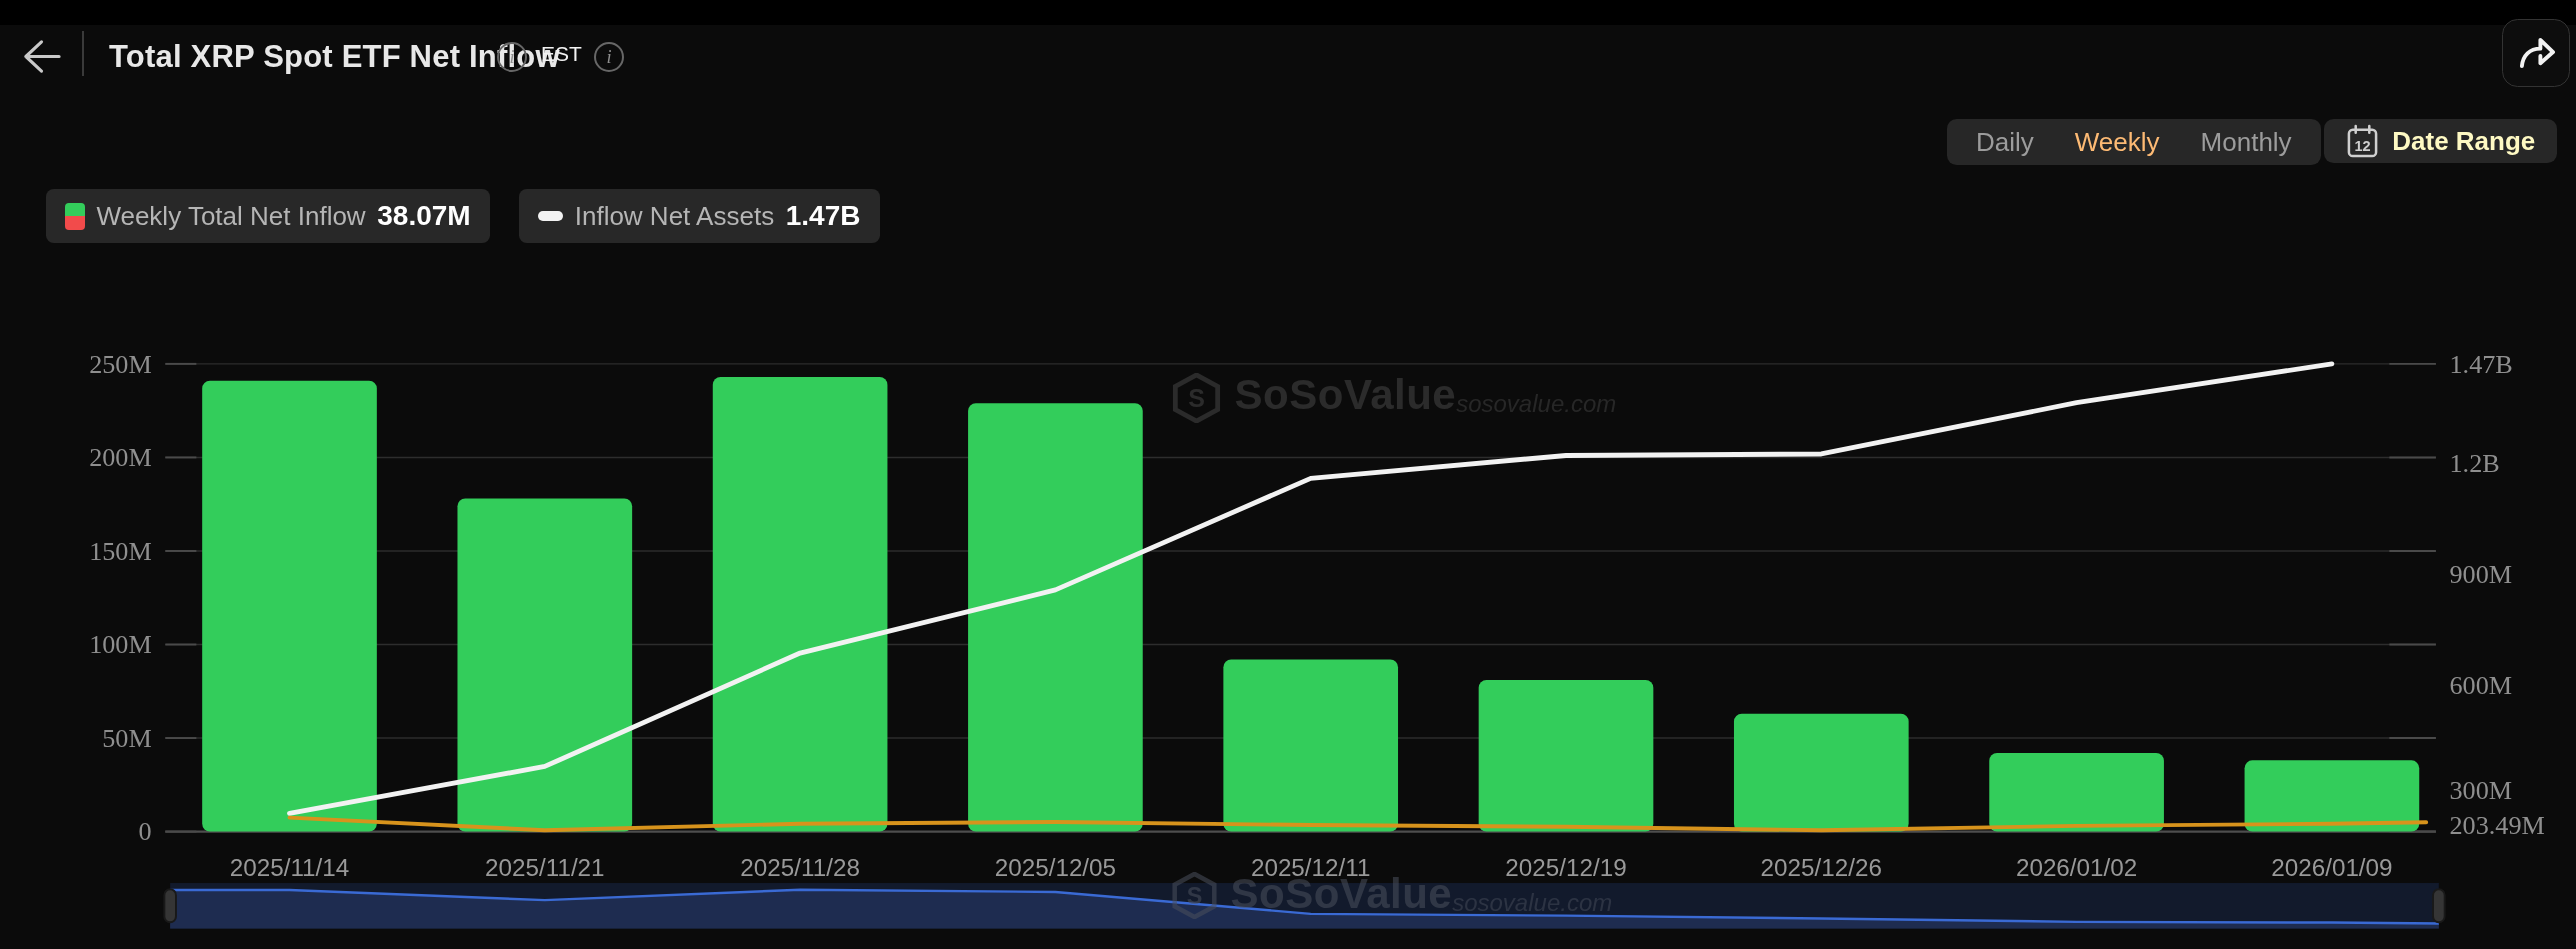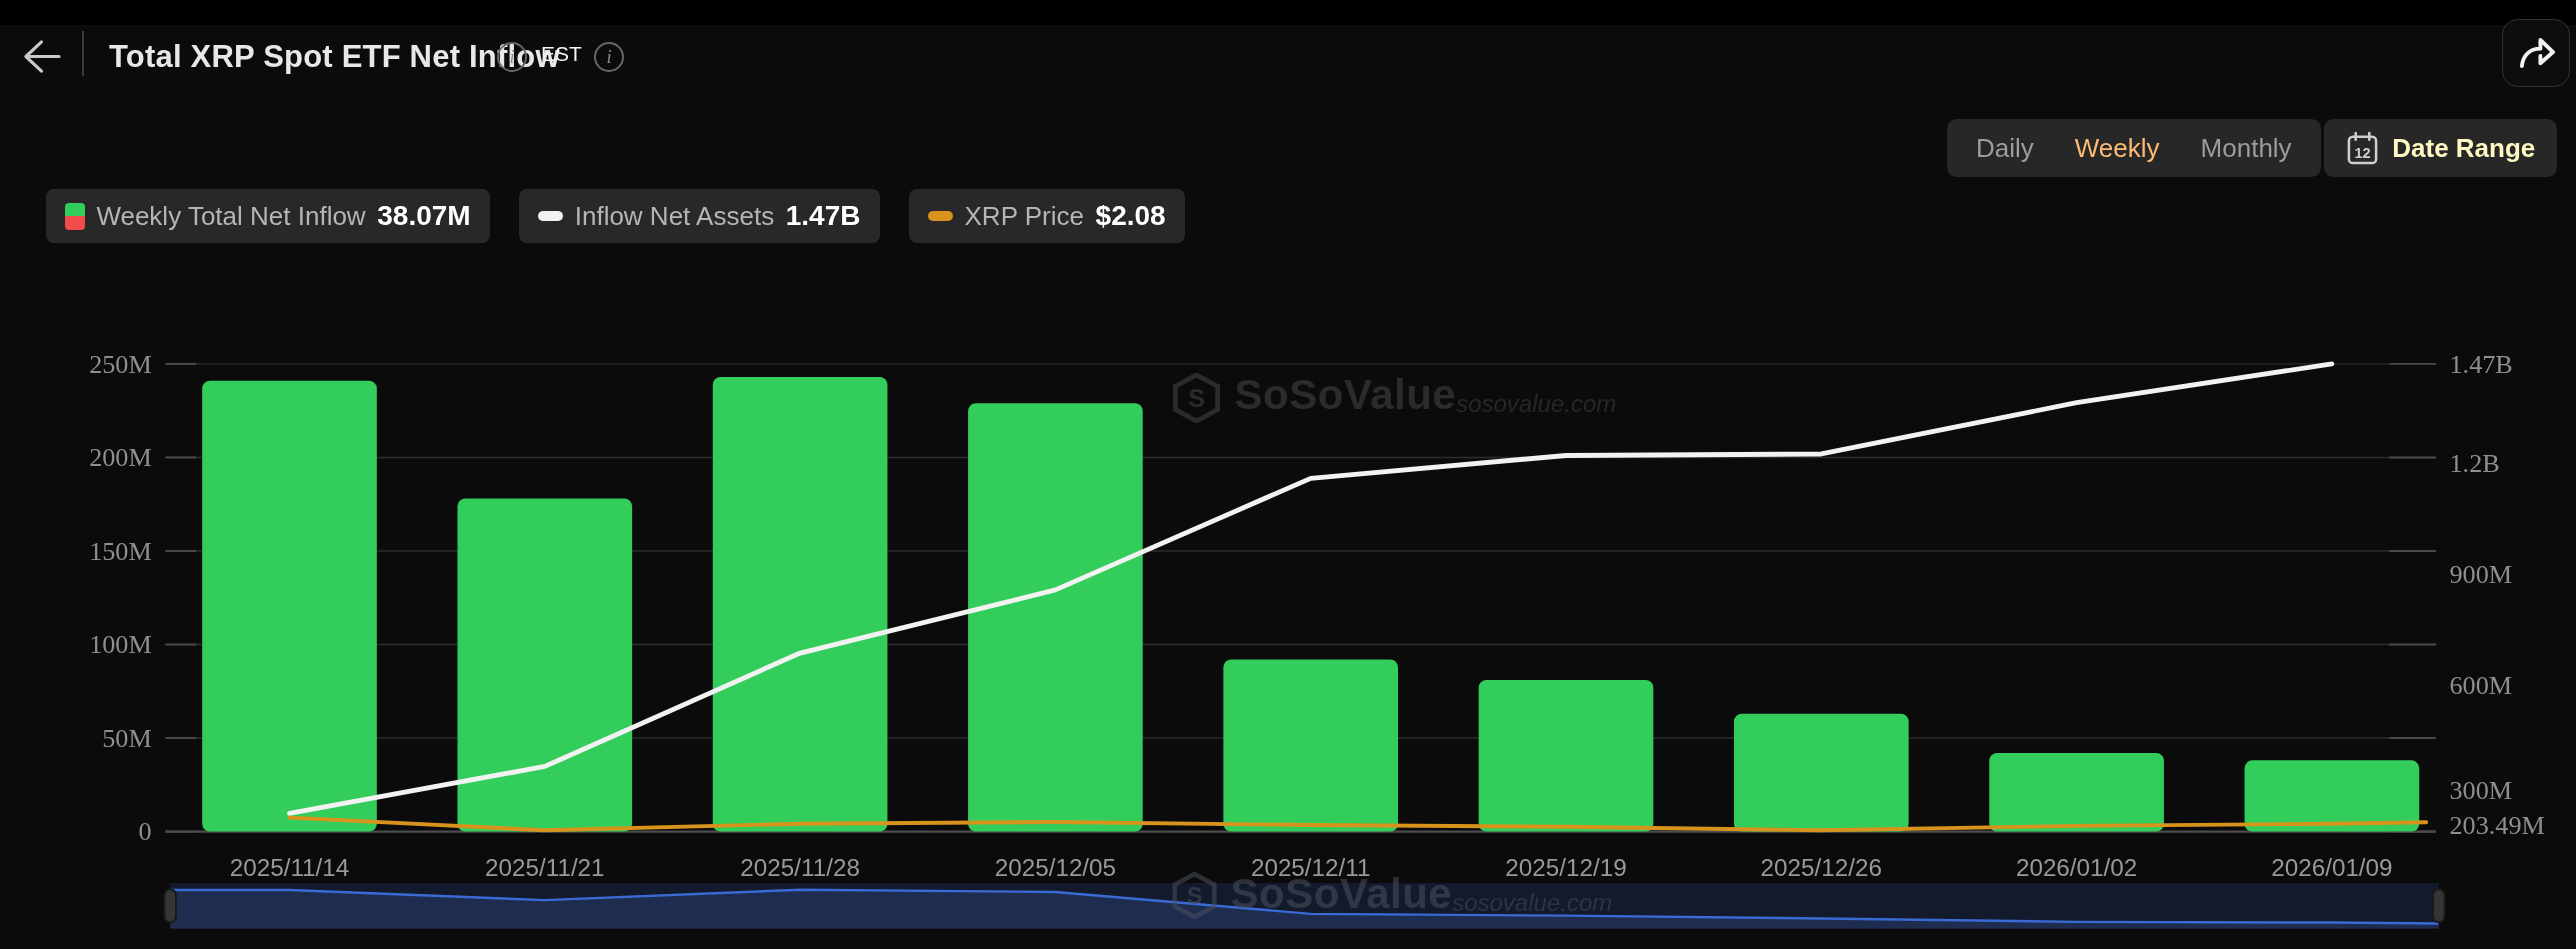--- a/index.html
+++ b/index.html
@@ -11,25 +11,25 @@
   #hdr-divider{left:82px;top:31px;width:1.9px;height:45px;background:#3a3a3a;}
   #page-title{left:109px;top:39px;font-size:31px;font-weight:bold;color:#e8e8e8;letter-spacing:0.2px;}
   .info-circ{width:26px;height:26px;border:2.4px solid #676767;border-radius:50%;color:#8d8d8d;
     font-family:"Liberation Serif",serif;font-size:18.4px;font-style:italic;display:flex;align-items:center;justify-content:center;}
   #info1{left:497px;top:42px;}
   #info2{left:594px;top:42px;}
   #est-label{left:541px;top:42px;font-size:21px;color:#f2f2f2;}
   #share-btn{left:2502px;top:19.4px;width:66px;height:66px;border:1.9px solid #333;border-radius:15.5px;
     background:#0d0d0d;display:flex;align-items:center;justify-content:center;cursor:pointer;}
   
-  #tabs{left:1947px;top:119px;height:58px;background:#272727;border-radius:9.7px;
+  #tabs{left:1947px;top:119px;height:46px;background:#272727;border-radius:9.7px;
     display:flex;align-items:center;padding:0 29px;gap:41px;}
   .tab{font-size:26px;color:#9c9c9c;cursor:pointer;white-space:nowrap;}
   .tab.active{color:#fdba74;}
-  #date-range{left:2324px;top:119px;height:58px;width:233px;background:#272727;border-radius:9.7px;
+  #date-range{left:2324px;top:119px;height:44px;width:233px;background:#272727;border-radius:9.7px;
     display:flex;align-items:center;justify-content:center;gap:13.6px;cursor:pointer;}
   #date-range .lbl{font-size:26px;font-weight:bold;color:#fef9c3;}
   
   #legend{left:26px;top:189px;height:54px;display:flex;gap:8.7px;}
   .badge{background:#282828;border-radius:7.8px;display:flex;align-items:center;gap:11.6px;
     padding:0 19.4px;cursor:pointer;margin-left:20px;}
   .badge .lbl{font-size:26px;color:#b5b5b5;}
   .badge .val{font-size:28px;font-weight:bold;color:#fff;}
   .chip-bar{width:19.4px;height:27px;border-radius:3.9px;overflow:hidden;display:flex;flex-direction:column;}
   .chip-bar i{flex:1;}
@@ -89,25 +89,20 @@
         <i style="background:#33cd5b"></i>
         <i style="background:#f24b4b"></i>
       </span>
     <span class="lbl">Weekly Total Net Inflow</span>
     <span class="val">38.07M</span>
   </div>
   <div class="badge">
     <span class="chip-dash" style="background:#f2f2f2"></span>
     <span class="lbl">Inflow Net Assets</span>
     <span class="val">1.47B</span>
-  </div>
-  <div class="badge">
-    <span class="chip-dash" style="background:#d7931c"></span>
-    <span class="lbl">XRP Price</span>
-    <span class="val">$2.08</span>
   </div>
 </div>
 
 <div id="wm-plot" class="abs wm">
   <svg width="49" height="50" viewBox="0 0 50 52">
     <path d="M25 2 L47 14 V38 L25 50 L3 38 V14 Z" fill="none" stroke="#2b2b2b" stroke-width="5"></path>
     <text x="25" y="35" text-anchor="middle" font-size="26" font-weight="bold" fill="#2b2b2b" font-family="Liberation Sans,sans-serif">S</text>
   </svg>
   <div class="col">
     <span class="brand">SoSoValue</span>

